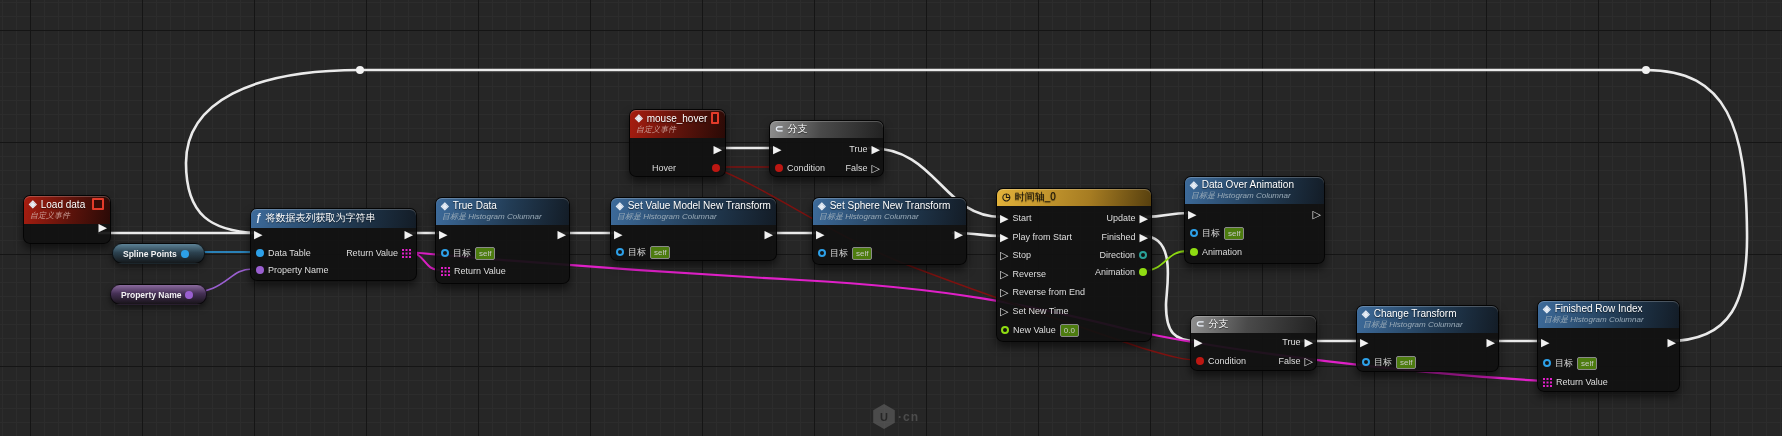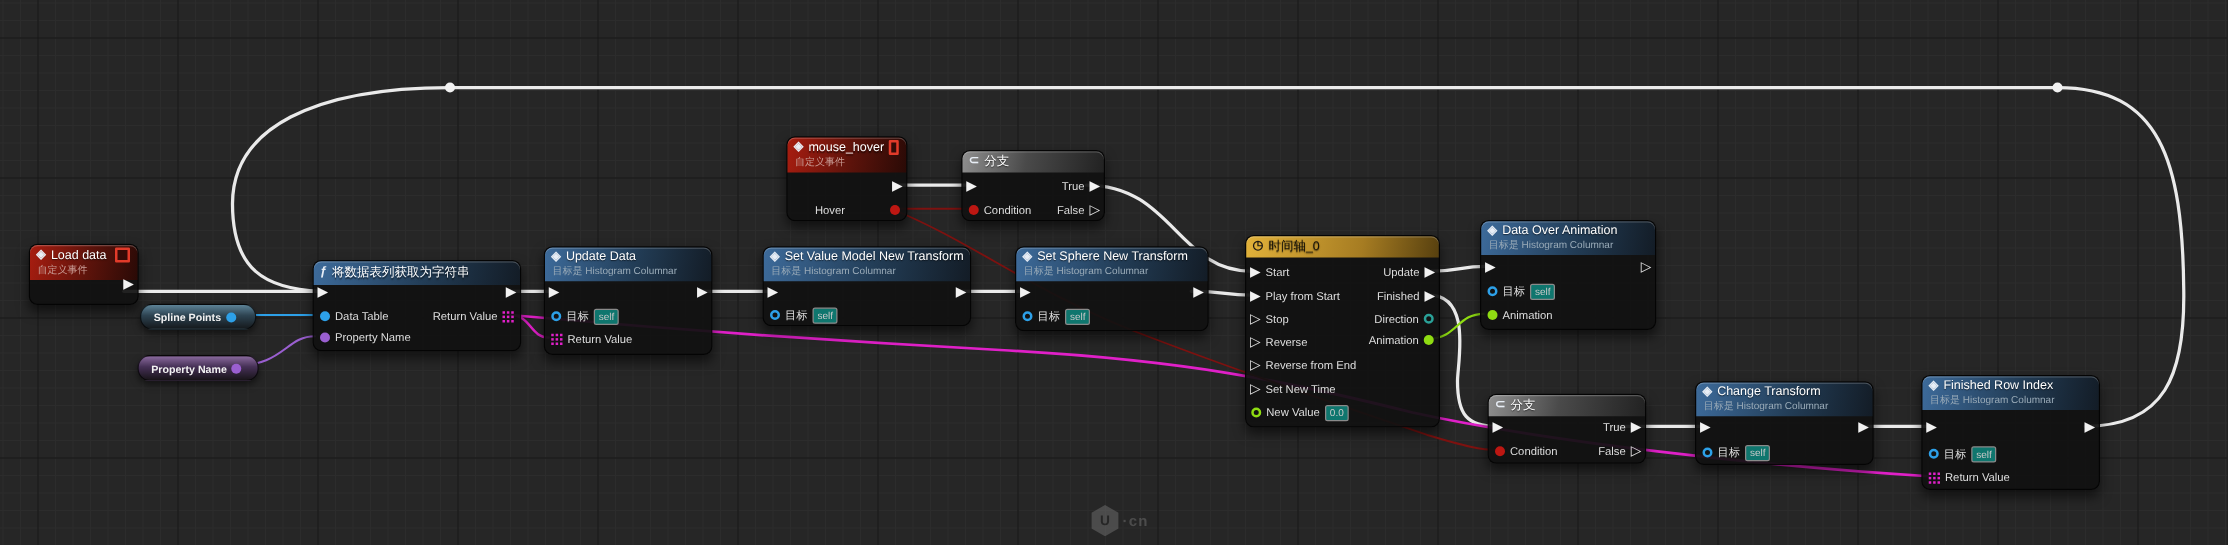--- a/index.html
+++ b/index.html
@@ -14,21 +14,21 @@
       linear-gradient(90deg,#2c2c2c 1px,transparent 1px);
     background-size:112px 112px,112px 112px,14px 14px,14px 14px;
     background-position:30px 30px,30px 30px,2px 2px,2px 2px;
   }
   #wires{position:absolute;left:0;top:0;z-index:1;}
   .n{position:absolute;z-index:2;background:rgba(17,17,17,.93);border:1px solid rgba(0,0,0,.7);
      border-radius:7px;box-shadow:0 5px 9px rgba(0,0,0,.55);color:#d6d6d6;}
   .hd{border-radius:6px 6px 0 0;padding:2px 6px 3px 5px;box-shadow:inset 0 1px 0 rgba(255,255,255,.22);}
   .hrow{display:flex;align-items:center;gap:4px;}
   .tt{font-size:10px;font-weight:normal;color:#fff;white-space:nowrap;text-shadow:0 1px 1px rgba(0,0,0,.6);}
-  .st{font-size:8px;color:#9aabb8;white-space:nowrap;margin-left:1px;}
+  .st{font-size:8px;font-style:italic;color:#9aabb8;white-space:nowrap;margin-left:1px;}
   .hd-red{background:linear-gradient(100deg,#a81d10,#5c130b 55%,#2a0a06);}
   .hd-red .st{color:#c99d96;}
   .hd-blue{background:linear-gradient(100deg,#3d6b9b,#223c55 55%,#131c26);}
   .hd-gold{background:linear-gradient(100deg,#e2b23a,#a67c22 60%,#57400f);}
   .hd-gold .tt{color:#161208;}
   .hd-gray{background:linear-gradient(100deg,#8f8f8f,#4a4a4a 45%,#222);}
   .ic{font-size:10px;line-height:1;color:#e8eef6;font-weight:bold;}
   .ic-dark{color:#1c1812;}
   .flag{width:8px;height:8px;border:2px solid #e23b2a;background:#350b07;border-radius:1px;margin-left:auto;}
   .pr{position:absolute;display:flex;align-items:center;gap:4px;height:14px;white-space:nowrap;}
@@ -39,21 +39,21 @@
   .pd{width:8px;height:8px;border-radius:50%;flex:0 0 auto;}
   .pd.red{background:#bd1712;}
   .pd.green{background:#8fdc12;}
   .ring{width:8px;height:8px;border-radius:50%;box-sizing:border-box;flex:0 0 auto;}
   .ring.blue{border:2px solid #2da0e8;}
   .ring.teal{border:2px solid #2aa198;}
   .ring.green{border:2px solid #8fdc12;}
   .pgrid{position:relative;width:9px;height:9px;flex:0 0 auto;}
   .pgrid::before{content:"";position:absolute;left:0;top:0;width:2px;height:2px;background:#e020c8;
     box-shadow:3.5px 0 0 #e020c8,7px 0 0 #e020c8,0 3.5px 0 #e020c8,3.5px 3.5px 0 #e020c8,7px 3.5px 0 #e020c8,0 7px 0 #e020c8,3.5px 7px 0 #e020c8,7px 7px 0 #e020c8;}
-  .vb{font-size:8px;color:#c9c9c9;border:1px solid #8a8a8a;border-radius:2px;background:#0f766e;padding:0 3px;line-height:11px;}
+  .vb{font-size:8px;color:#c9c9c9;border:1px solid #8a8a8a;border-radius:2px;background:#4d7c0f;padding:0 3px;line-height:11px;}
   .pill{position:absolute;z-index:2;border-radius:10px;display:flex;align-items:center;gap:4px;
     padding:0 5px 0 10px;height:19px;border:1px solid rgba(0,0,0,.7);box-shadow:0 3px 6px rgba(0,0,0,.5);}
   .pill .lb{font-size:8.5px;font-weight:bold;color:#f2f2f2;}
   .pill-blue{background:linear-gradient(180deg,#5d8296 0%,#2c4250 45%,#15191c 100%);}
   .pill-purple{background:linear-gradient(180deg,#8a6a9e 0%,#453055 45%,#181419 100%);}
   .wm{position:absolute;left:872px;top:404px;z-index:2;display:flex;align-items:center;gap:2px;opacity:.55;}
   .wm-hex{width:24px;height:25px;background:#6a6a6a;display:flex;align-items:center;justify-content:center;
     clip-path:polygon(50% 0,95% 25%,95% 75%,50% 100%,5% 75%,5% 25%);}
   .wm-u{font-size:11px;font-weight:bold;color:#262626;}
   .wm-cn{font-size:12px;font-weight:bold;color:#6a6a6a;letter-spacing:1px;}
@@ -140,21 +140,21 @@
   <div class="pr r" style="right:5px;top:37px;">
     <span class="lb">Return Value</span>
     <span class="pgrid"></span>
   </div>
 </div>
 
 <div class="n" style="left:435px;top:197px;width:133px;height:85px;">
   <div class="hd hd-blue">
     <div class="hrow">
       <span class="ic">◈</span>
-      <span class="tt">Update Data</span>
+      <span class="tt">True Data</span>
     </div>
     <div class="st">目标是 Histogram Columnar</div>
   </div>
   <div class="pr" style="left:3px;top:29px;">
         <span class="px">▶</span>
       </div>
   <div class="pr r" style="right:3px;top:29px;">
         <span class="px">▶</span>
       </div>
   <div class="pr" style="left:5px;top:48px;">

